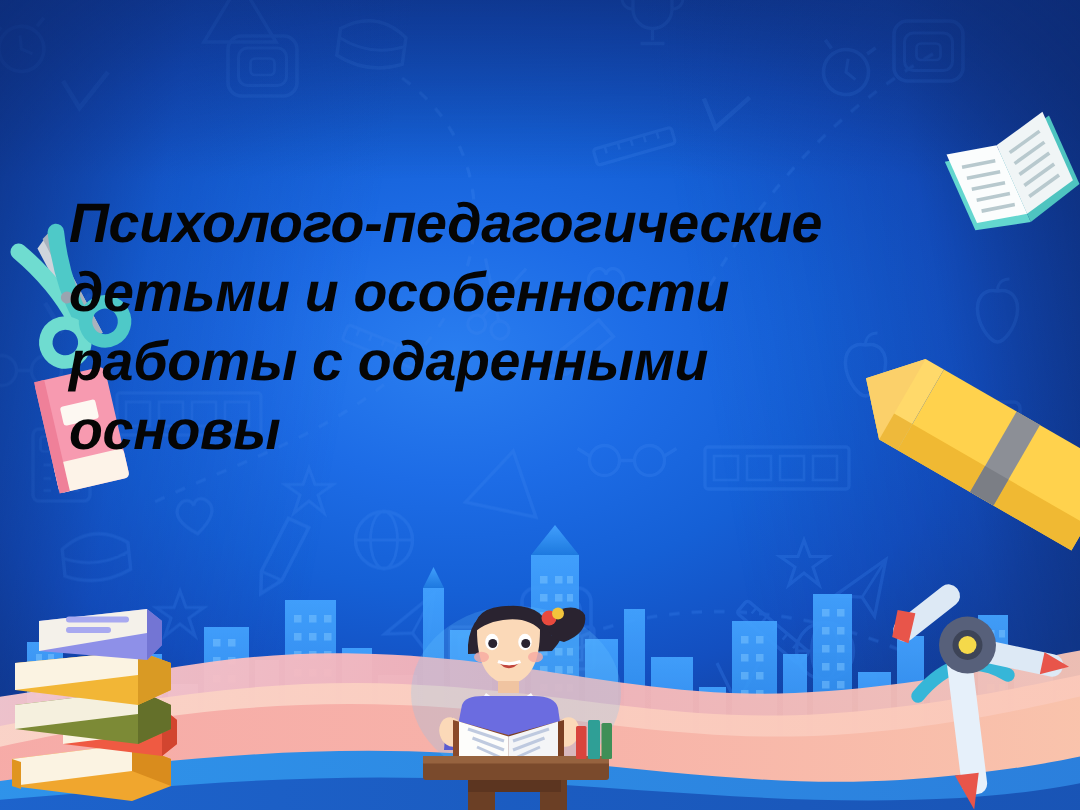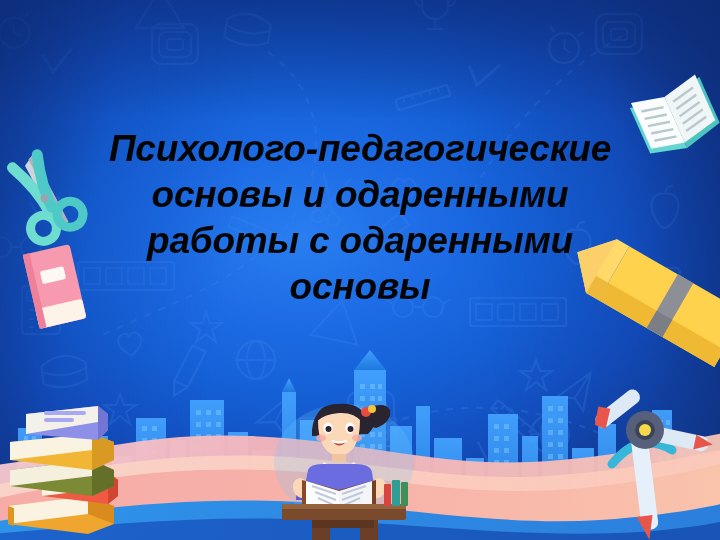--- a/index.html
+++ b/index.html
@@ -60,21 +60,20 @@
   #compass-obj    { left: 592px; top: 392px; }
   #bookstack-obj  { left: -4px;  top: 388px; }
   #girl-obj       { left: 268px; top: 396px; }
 
   
   #title-block {
     position: absolute;
     left: 46px;
     top: 126px;
     width: 628px;
-    text-align: center;
     z-index: 40;
   }
   #title-block .line {
     display: block;
     color: #050505;
     font-family: "Liberation Sans", sans-serif;
     font-weight: bold;
     font-style: italic;
     font-size: 37px;
     line-height: 46px;
@@ -569,18 +568,18 @@
       <g>
         <rect x="116" y="88" width="7" height="22" rx="1" fill="#d9443c"></rect>
         <rect x="124" y="84" width="8" height="26" rx="1" fill="#2f9f96"></rect>
         <rect x="133" y="86" width="7" height="24" rx="1" fill="#3f8f57"></rect>
       </g>
     </svg>
   </div>
 
   <div id="title-block">
     <span class="line">Психолого-педагогические</span>
-    <span class="line">основы и одаренными</span>
+    <span class="line">детьми и особенности</span>
     <span class="line">работы с одаренными</span>
     <span class="line">основы</span>
   </div>
 
 </div>
 
 </body></html>

